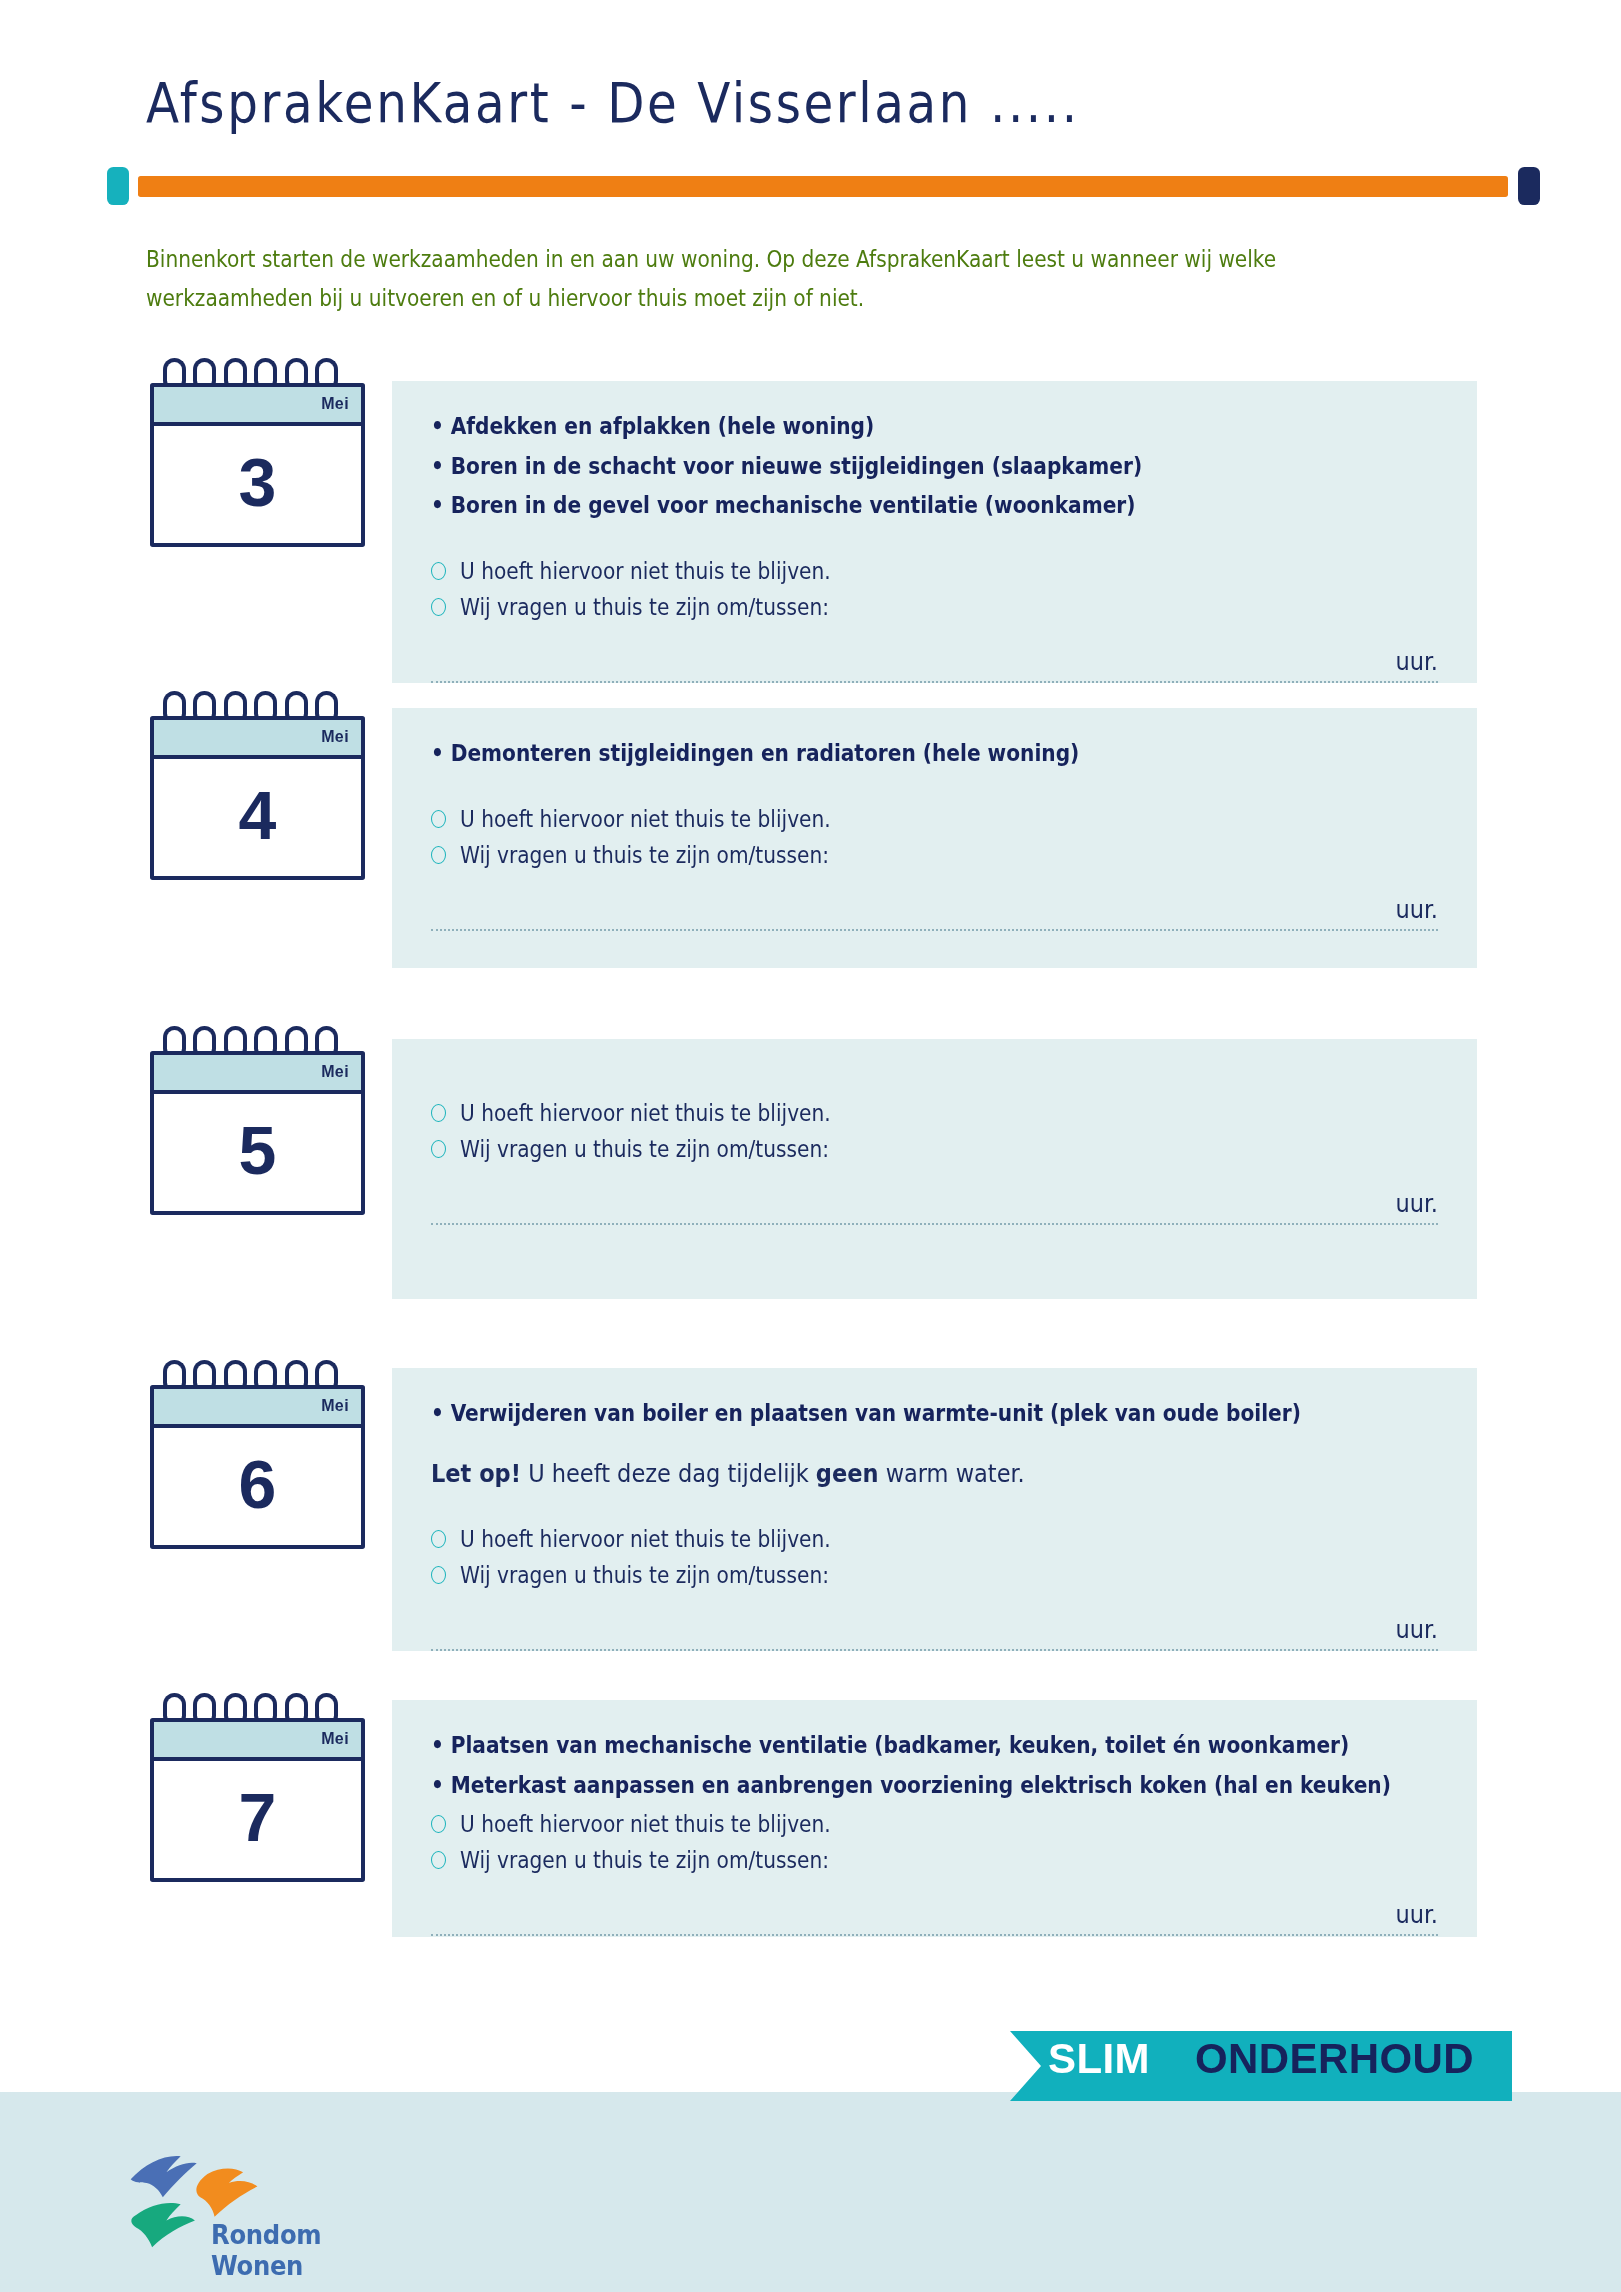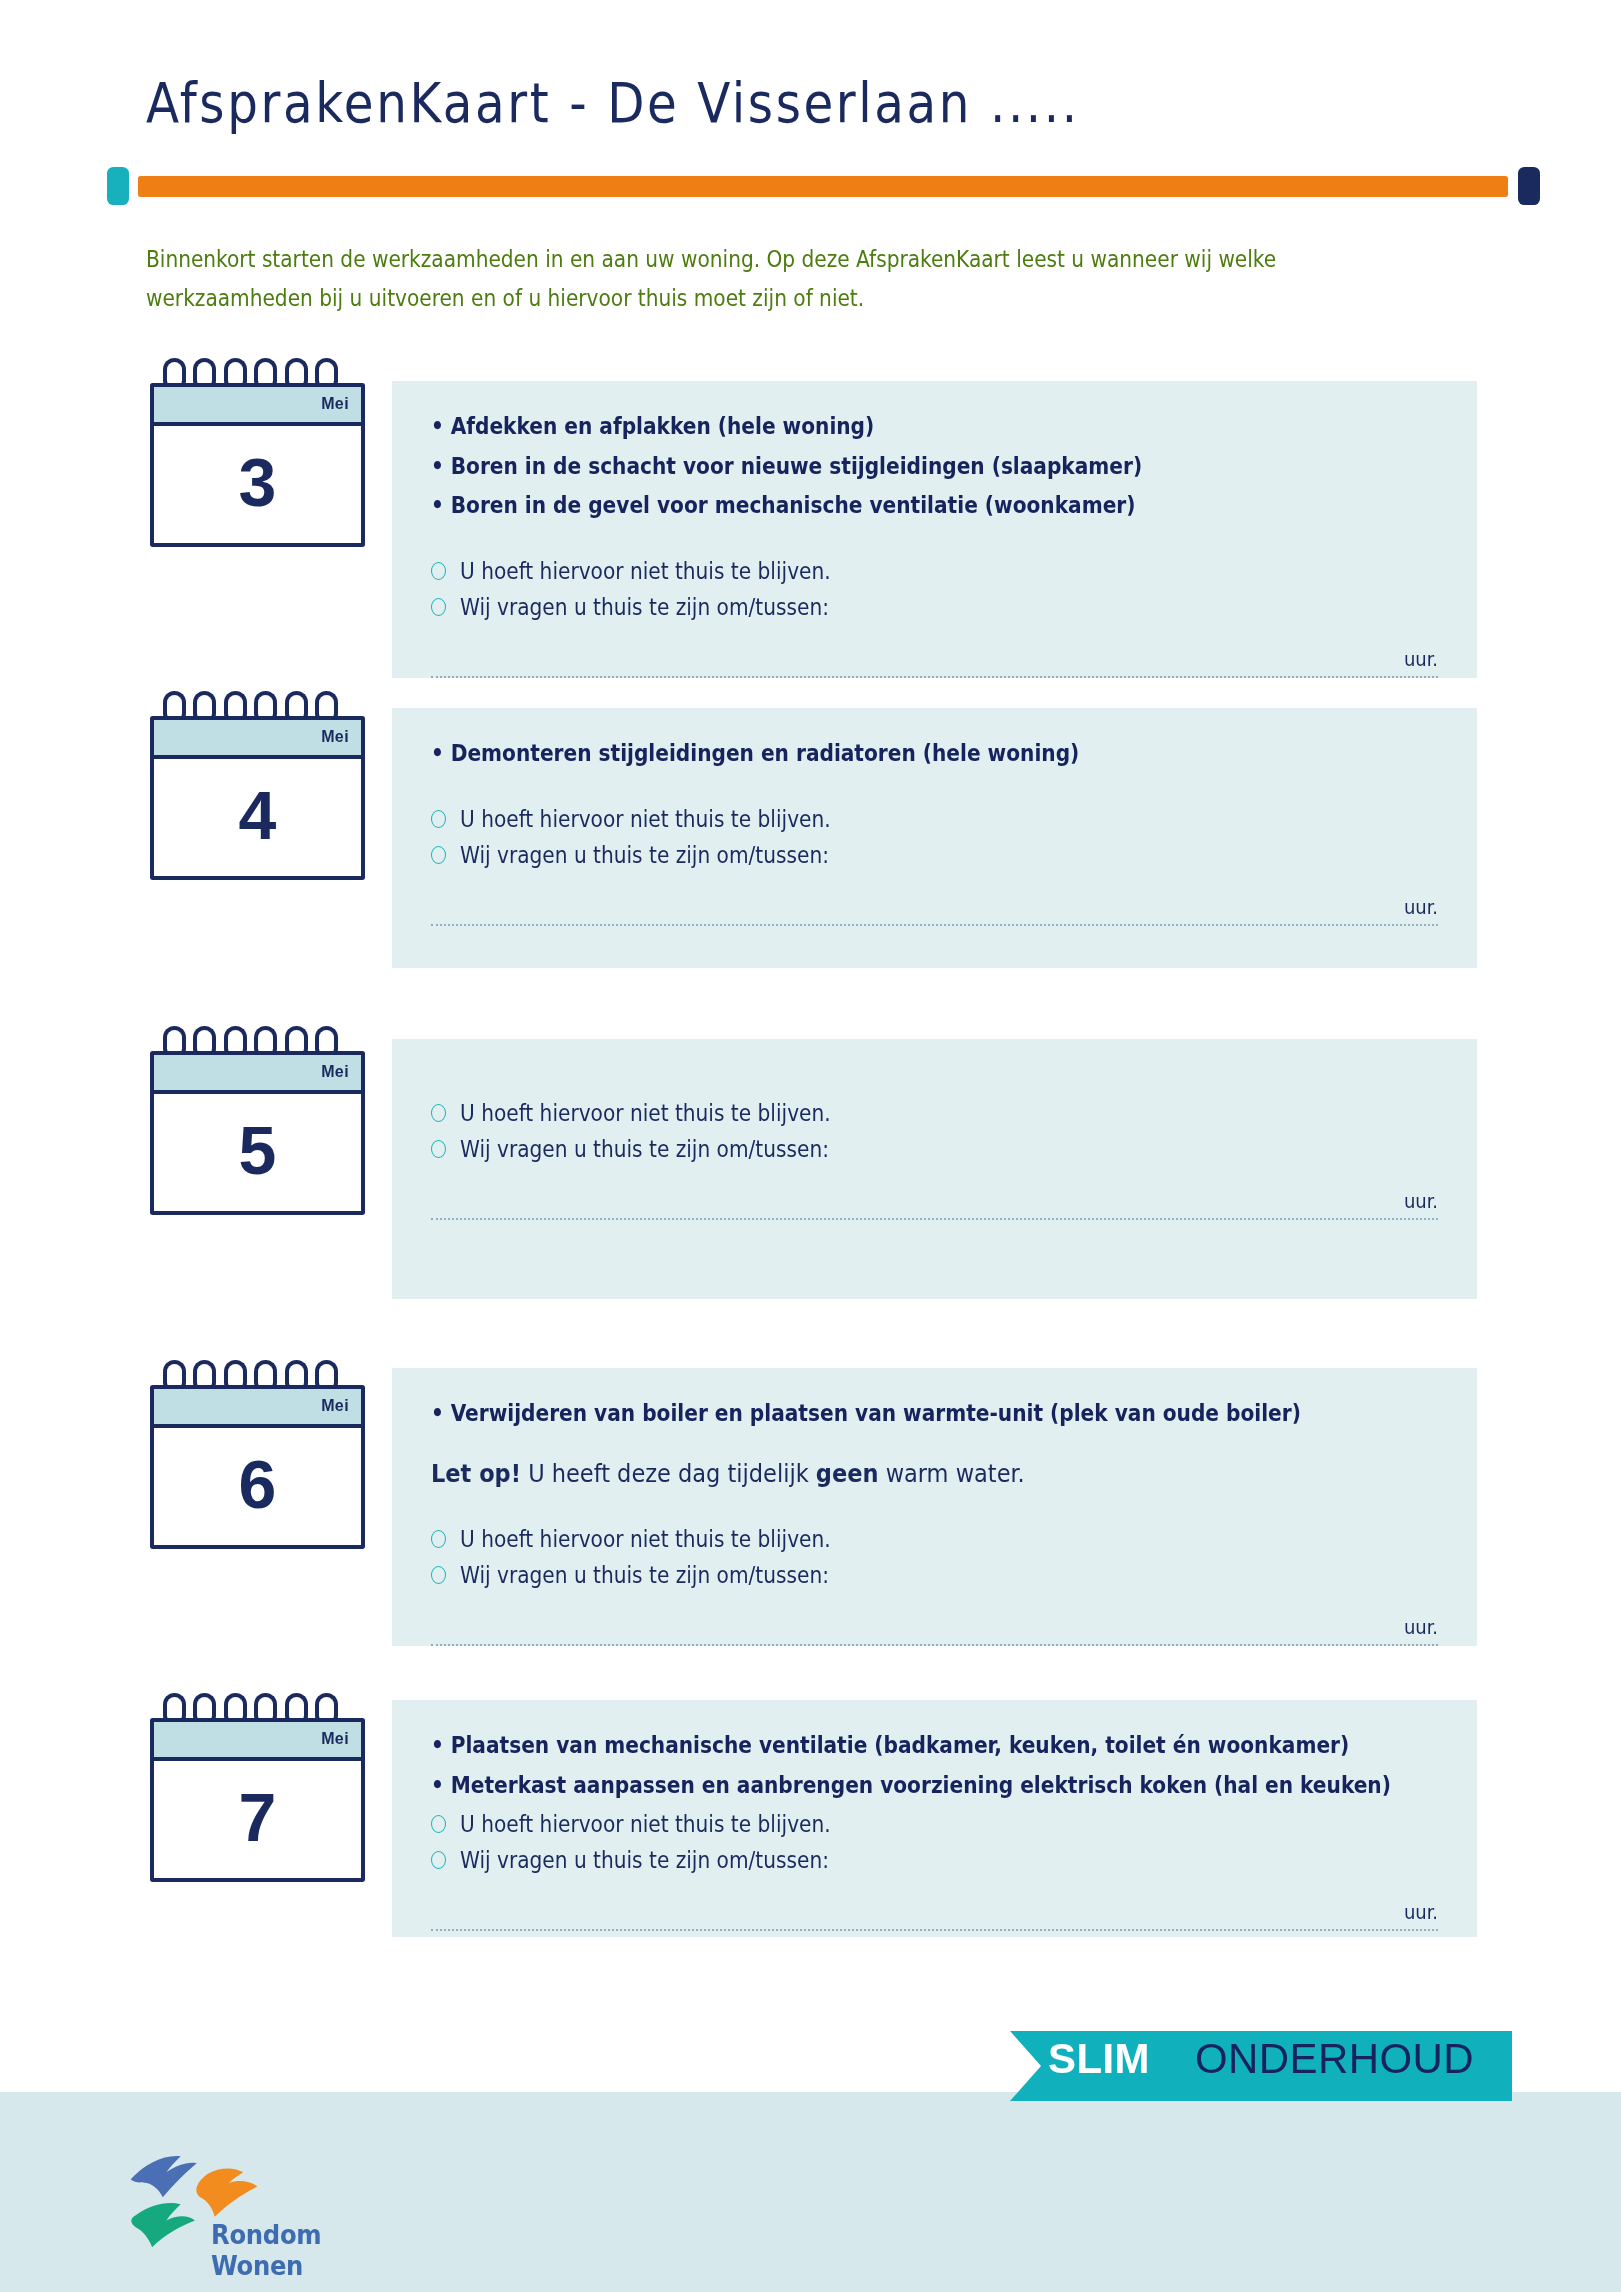--- a/index.html
+++ b/index.html
@@ -94,21 +94,21 @@
     position:relative;padding-left:29px;
     font-size:22.4px;line-height:36px;color:#1b2a5e;
     font-family:"DejaVu Sans Condensed","Liberation Sans",sans-serif;
   }
   .opt .radio{
     position:absolute;left:0;top:9px;
     width:15px;height:18px;border:1.8px solid #19b3bb;border-radius:50%;
     box-sizing:border-box;
   }
   .uur{
-    text-align:right;font-size:20px;color:#1b2a5e;
+    text-align:right;font-size:25px;color:#1b2a5e;
     font-family:"DejaVu Sans Condensed","Liberation Sans",sans-serif;
   }
   .dotline{
     border-bottom:2.7px dotted #8fb0bb;height:0;margin-top:5.4px;
   }
 
   
   .footband{
     position:absolute;left:0;top:2092px;width:1622px;height:201px;
     background:#d6e8ec;
@@ -117,21 +117,21 @@
     position:absolute;left:1010px;top:2031px;width:502px;height:70px;
     background:#11b0bd;z-index:5;
     clip-path:polygon(0 0, 502px 0, 502px 70px, 470px 35px, 502px 70px, 0 70px, 31px 35px);
   }
   .ribbon-inner{
     position:absolute;left:0;top:0;width:502px;height:56px;
     display:flex;align-items:center;justify-content:center;
     font-size:42px;letter-spacing:0.4px;
   }
   .rb-slim{color:#ffffff;font-weight:700;}
-  .rb-rest{color:#16235c;font-weight:400;margin-left:45px;}
+  .rb-rest{color:#16235c;font-weight:700;margin-left:45px;}
 
   .logo{position:absolute;left:121px;top:2149px;width:296px;height:116px;}
   .logo-name{
     position:absolute;left:90px;top:70px;
     font-size:27px;font-weight:700;color:#3d6cb0;
     font-family:"DejaVu Sans Condensed","Liberation Sans",sans-serif;
     letter-spacing:-0.3px;
   }
 </style>
 </head>

